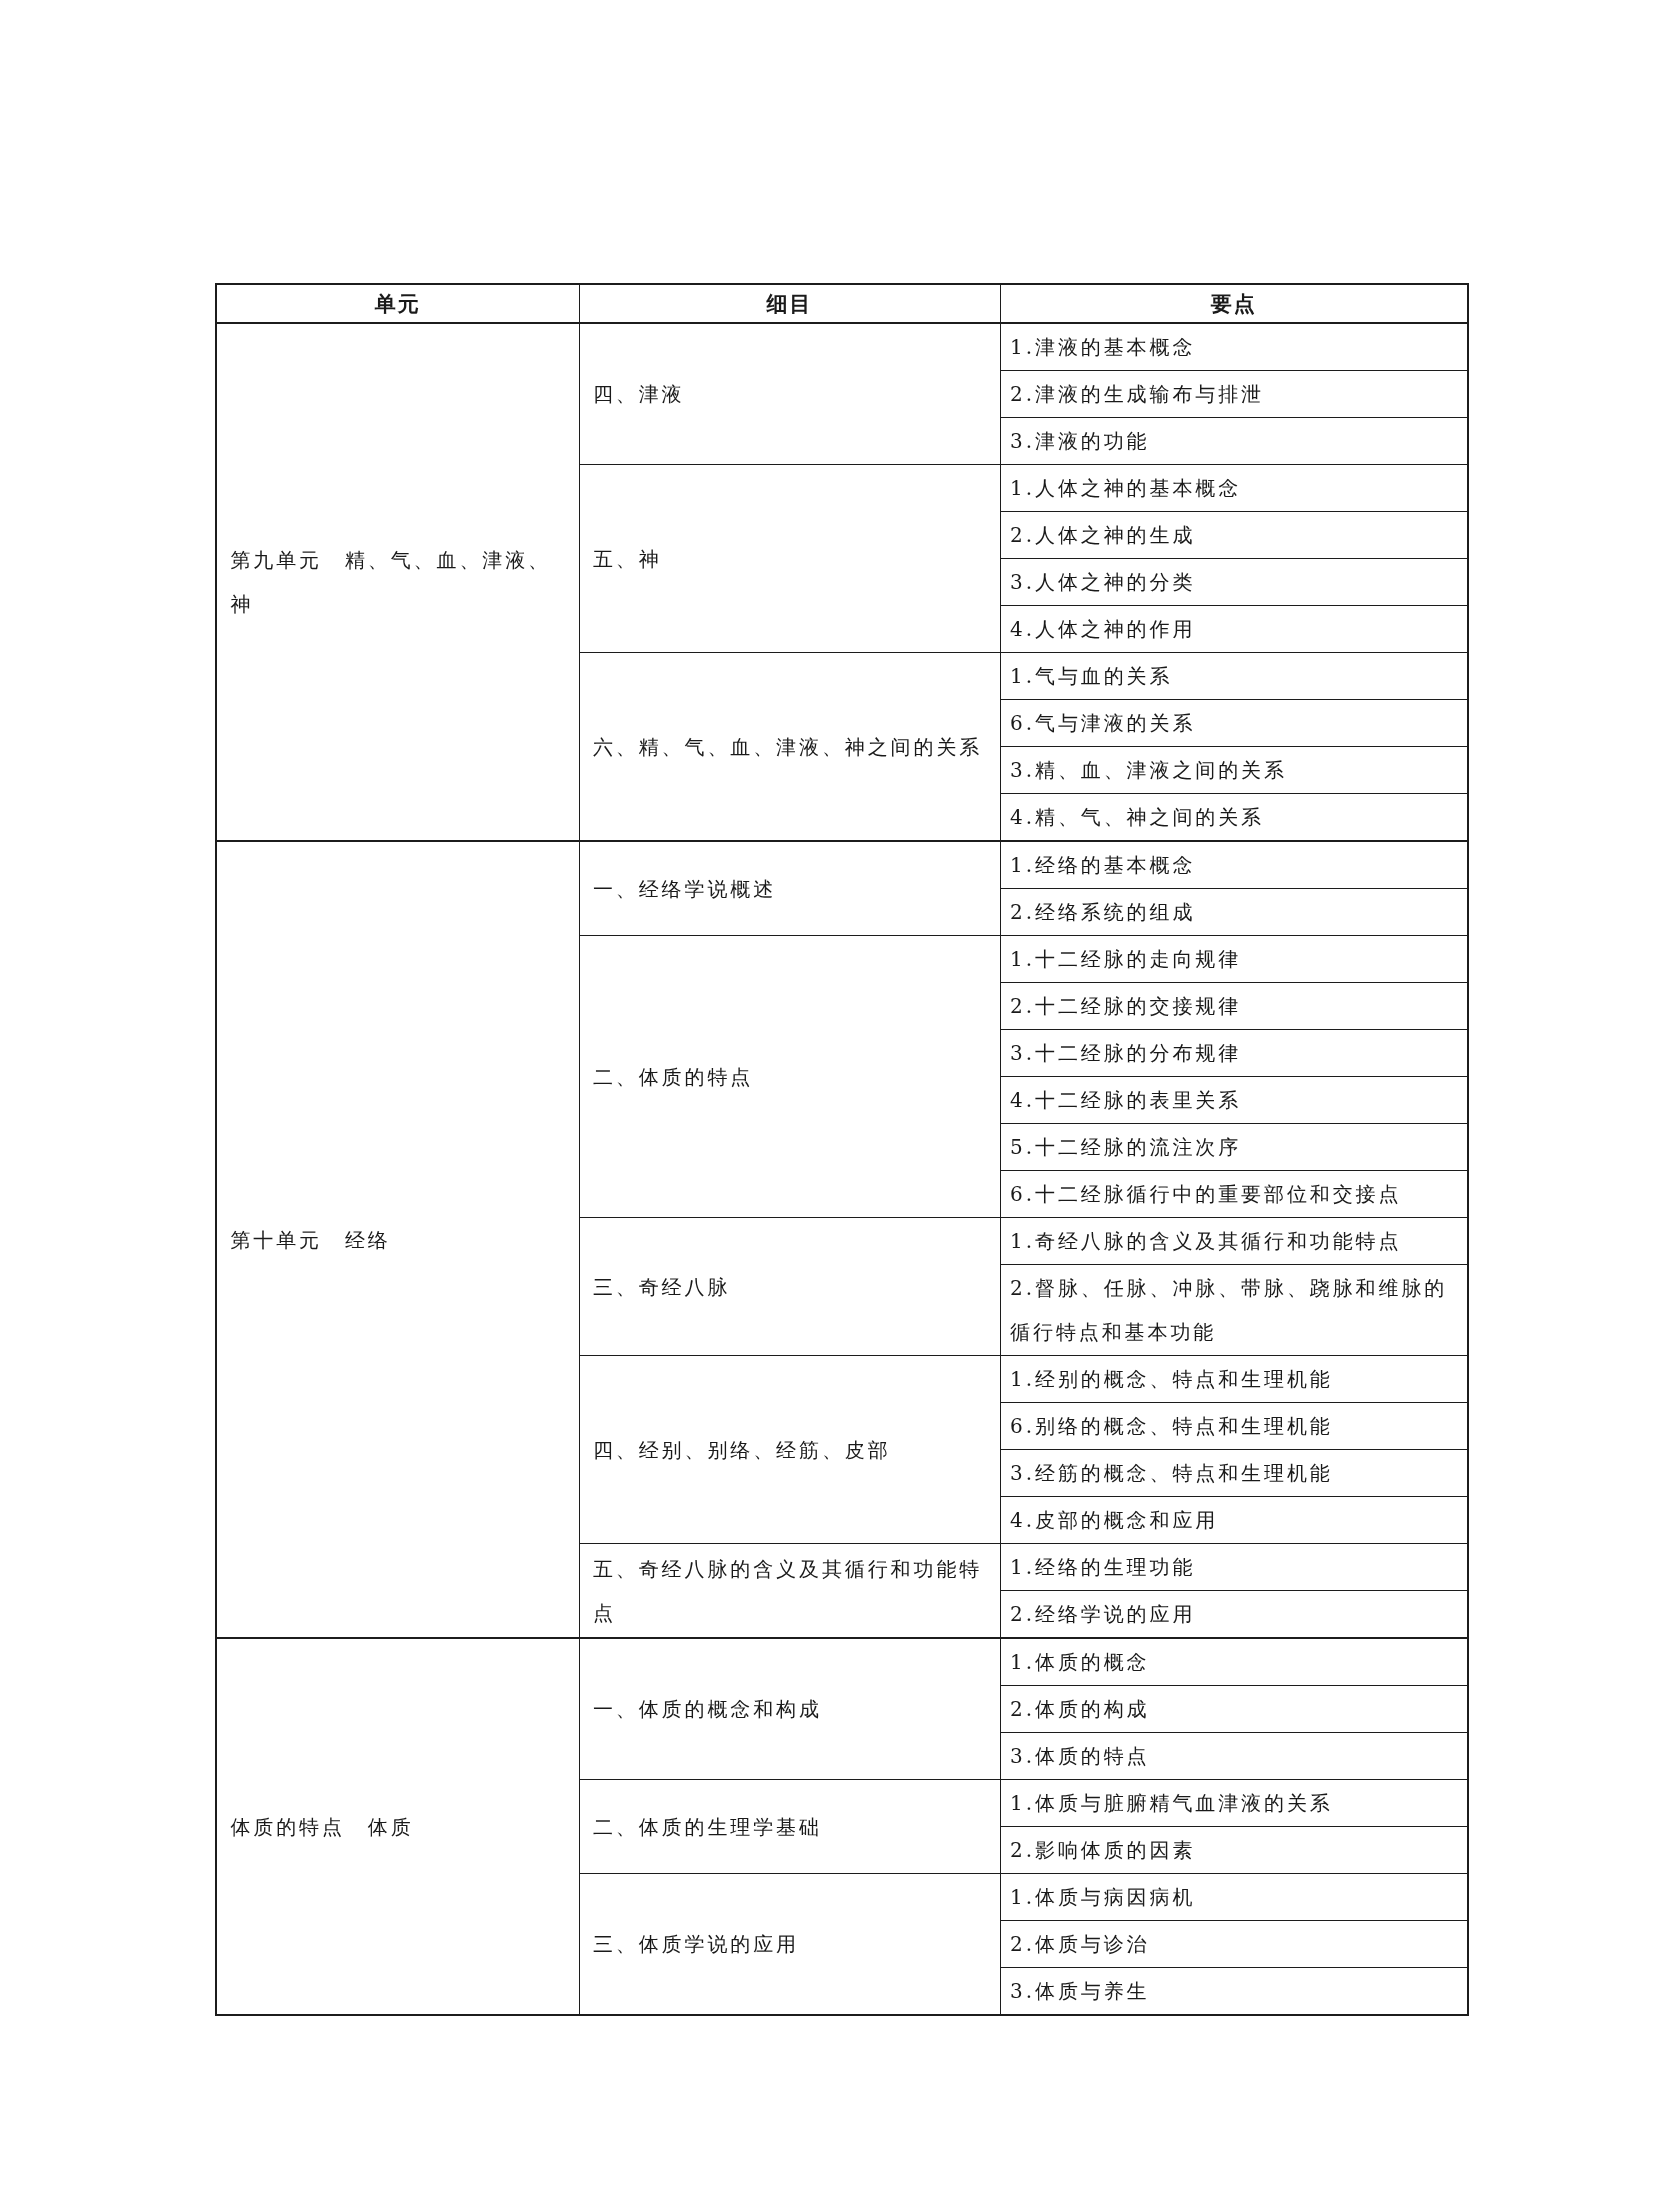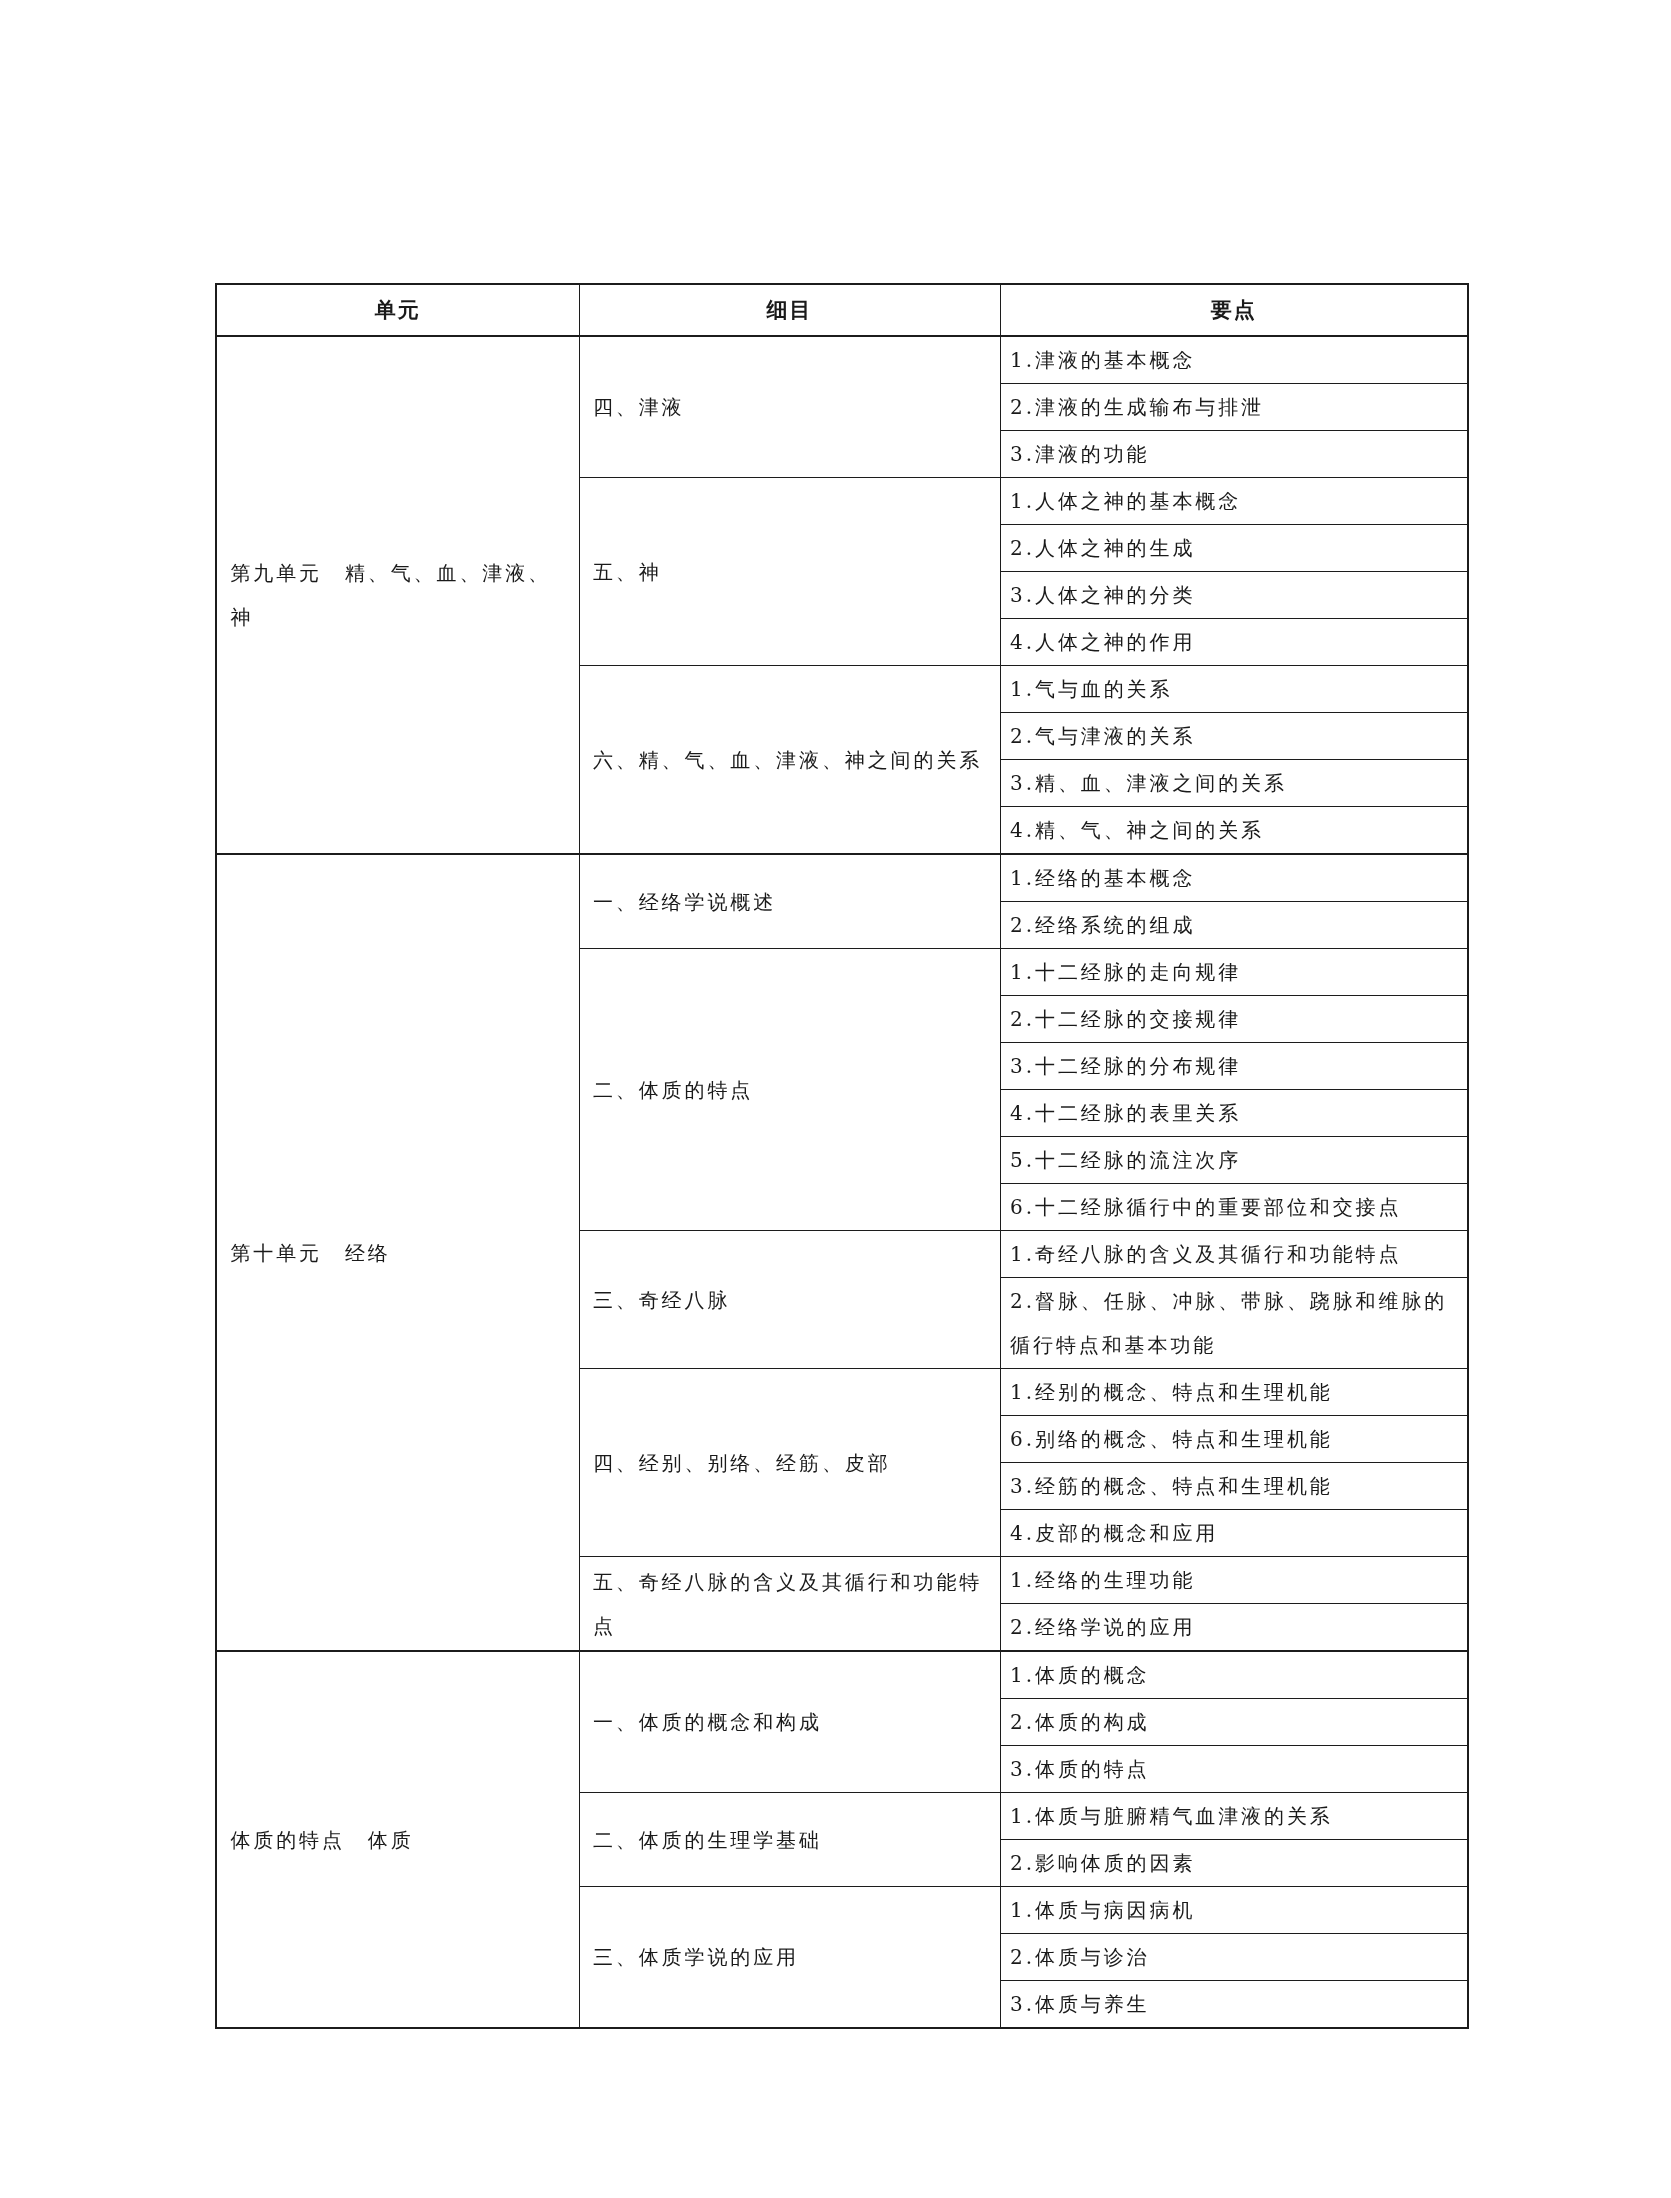--- a/index.html
+++ b/index.html
@@ -18,21 +18,21 @@
     left: 215px;
     top: 283px;
     border-collapse: collapse;
     table-layout: fixed;
     border: 2.9px solid #1c1c1c;
   }
   col.c-unit    { width: 363px; }
   col.c-subitem { width: 421px; }
   col.c-point   { width: 468px; }
   th {
-    height: 52px;
+    height: 39px;
     border: 1.9px solid #1c1c1c;
     font-size: 21px;
     font-weight: bold;
     letter-spacing: 1.9px;
     text-align: center;
     vertical-align: middle;
     padding: 0;
   }
   td {
     border: 1.9px solid #1c1c1c;
@@ -98,21 +98,21 @@
           <td class="point-cell">3.人体之神的分类</td>
         </tr>
         <tr>
           <td class="point-cell">4.人体之神的作用</td>
         </tr>
         <tr>
           <td class="subitem-cell" rowspan="4">六、精、气、血、津液、神之间的关系</td>
           <td class="point-cell">1.气与血的关系</td>
         </tr>
         <tr>
-          <td class="point-cell">2.气与津液的关系</td>
+          <td class="point-cell">6.气与津液的关系</td>
         </tr>
         <tr>
           <td class="point-cell">3.精、血、津液之间的关系</td>
         </tr>
         <tr>
           <td class="point-cell">4.精、气、神之间的关系</td>
         </tr>
         <tr class="unit-start">
           <td class="unit-cell" rowspan="16">第十单元　经络</td>
           <td class="subitem-cell" rowspan="2">一、经络学说概述</td>

